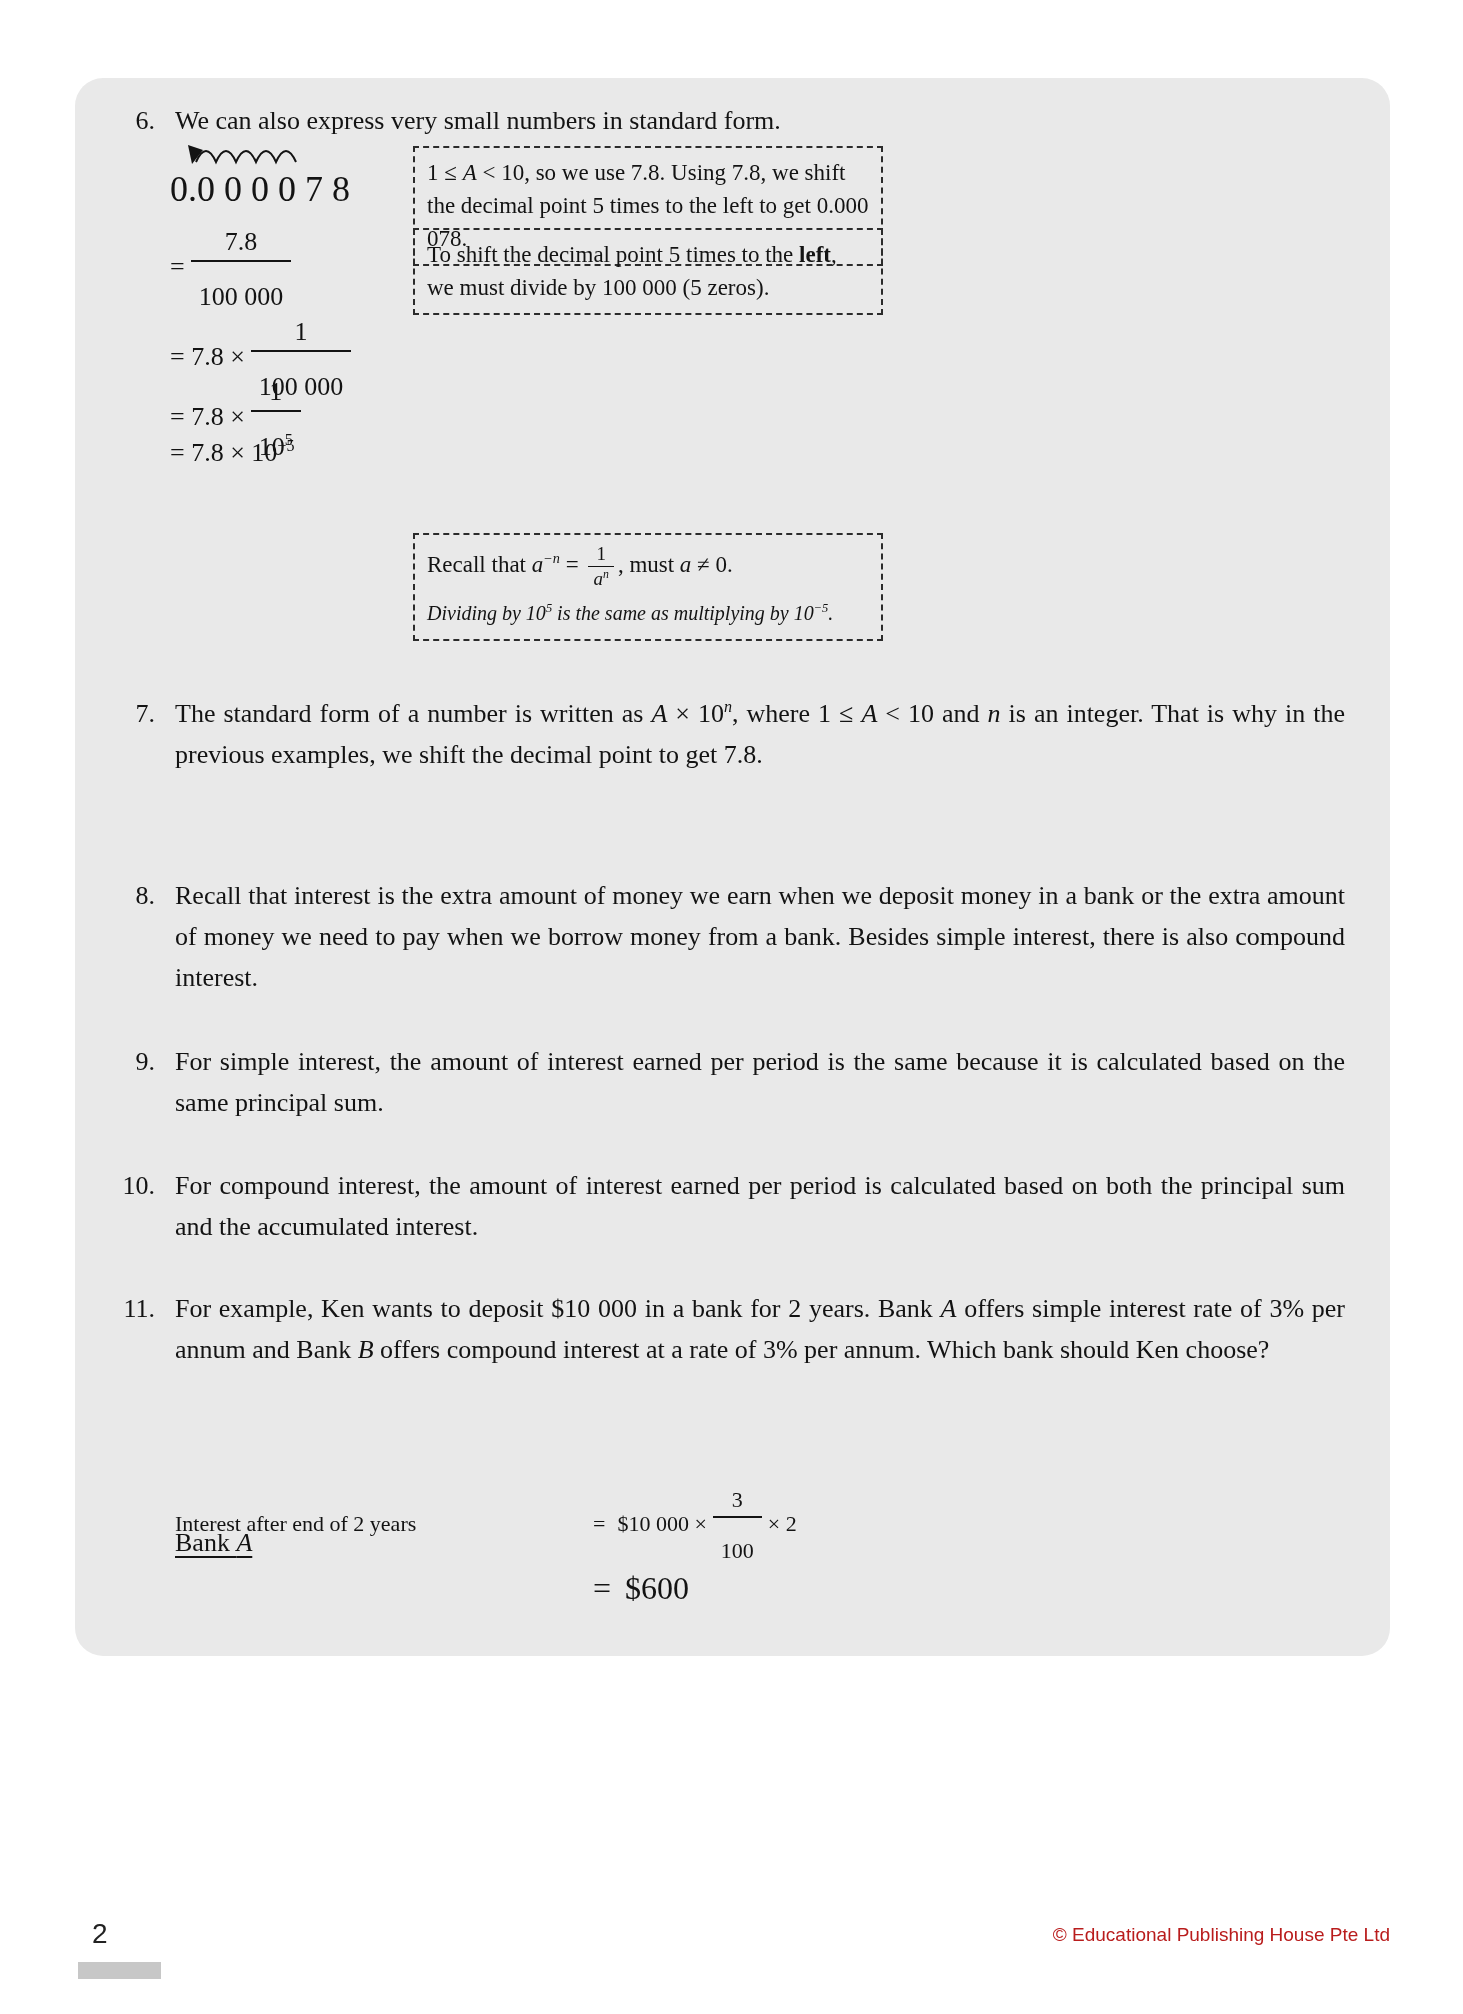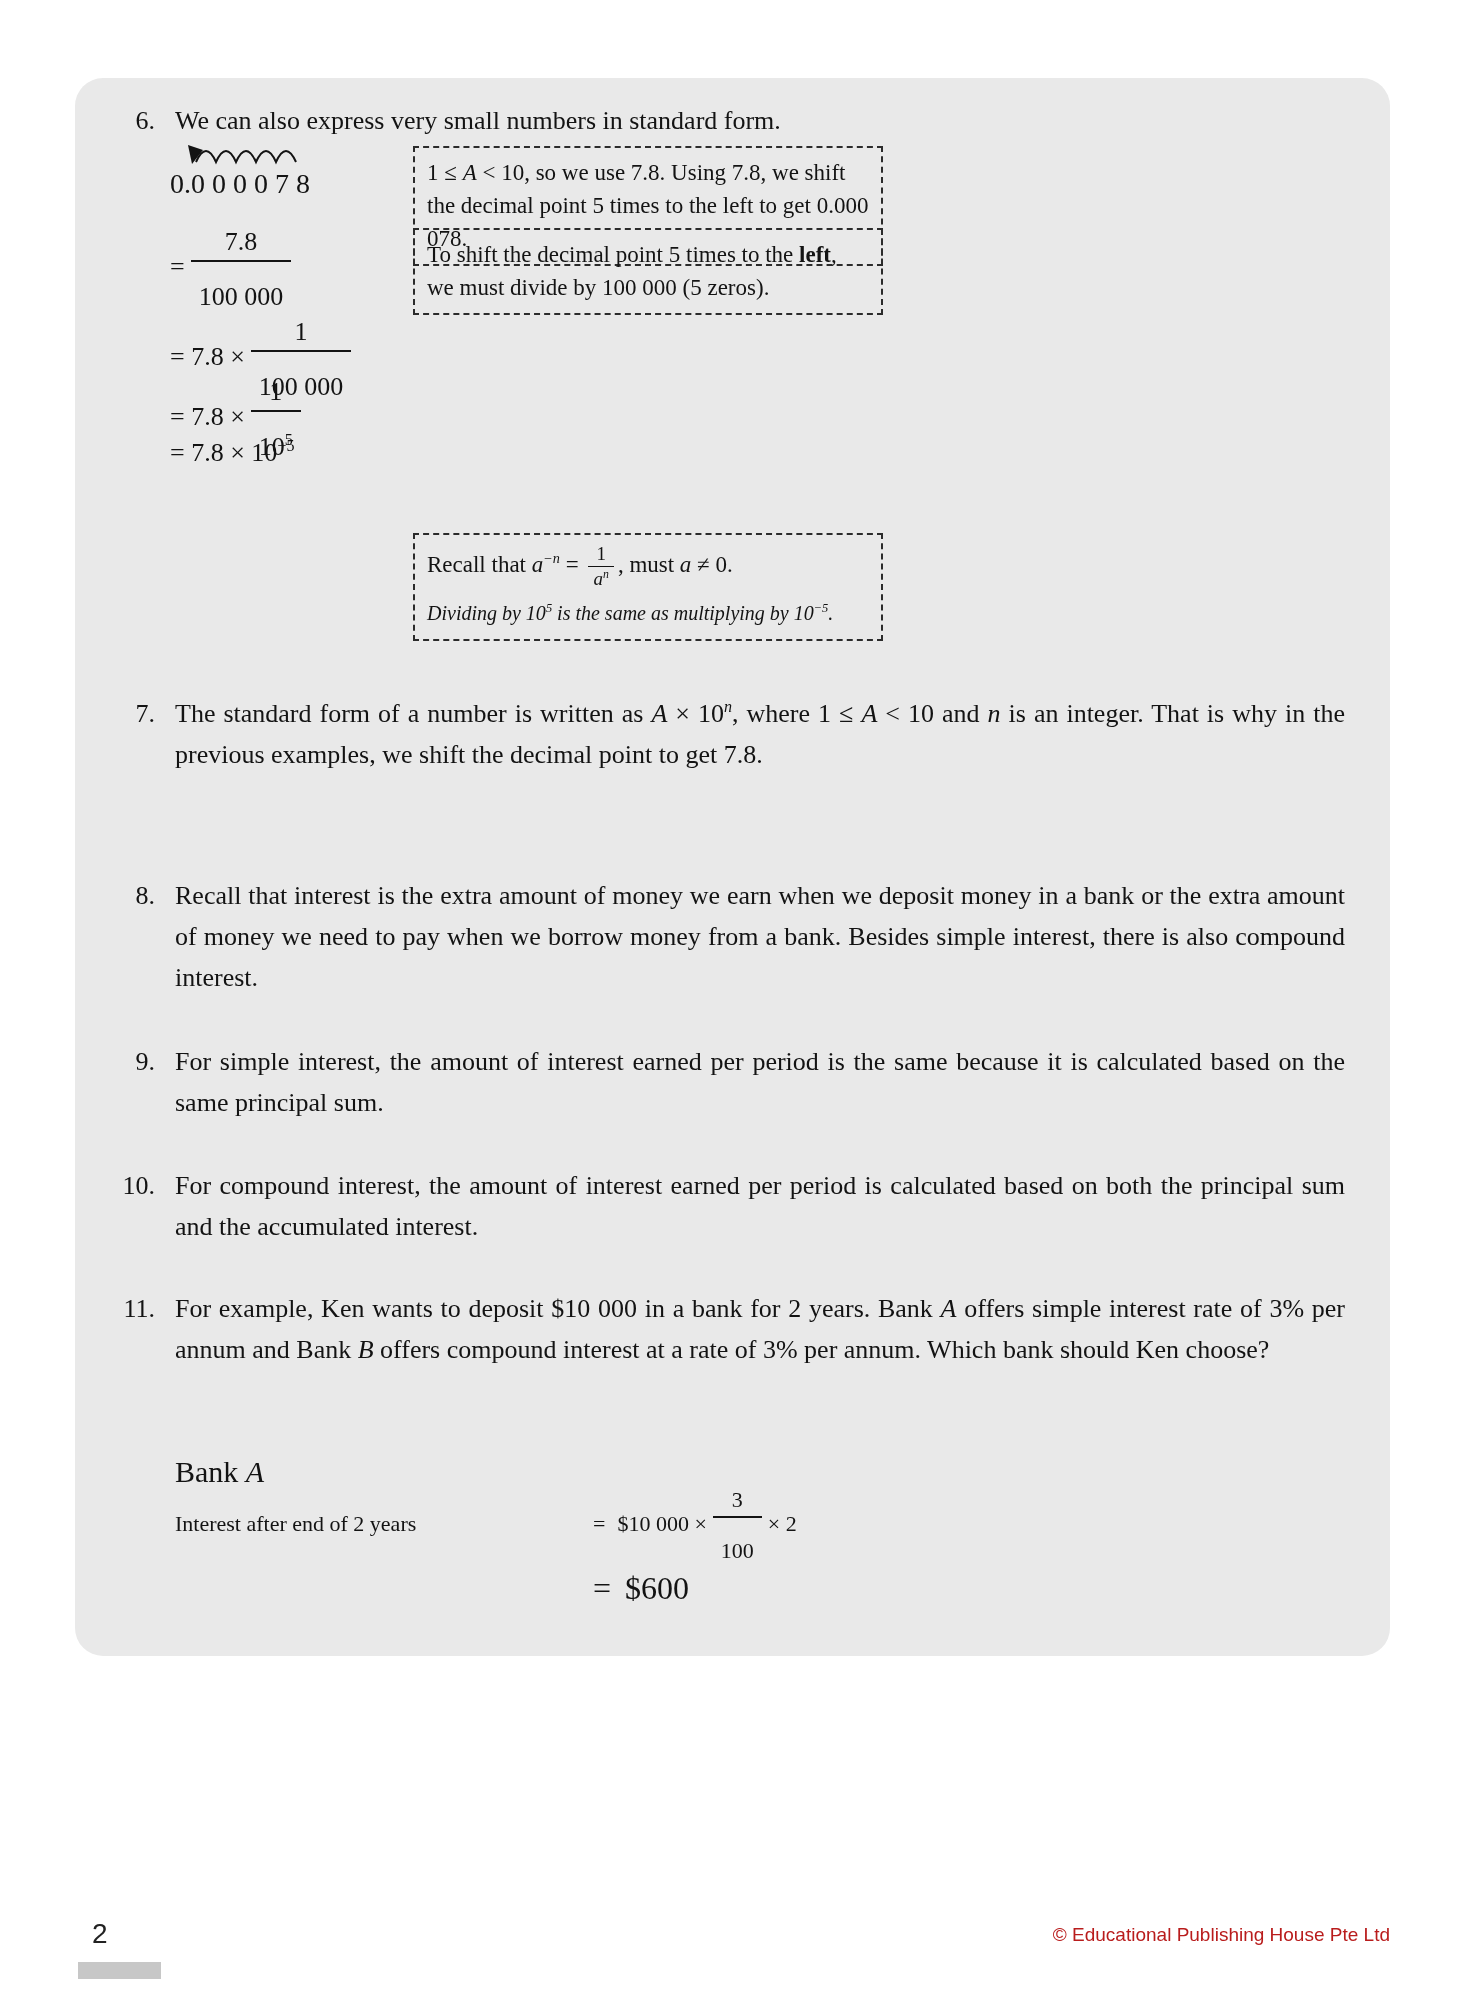--- a/index.html
+++ b/index.html
@@ -21,43 +21,43 @@
   .i11 { top:1210px; }
 
   .it { font-style:italic; }
   .b  { font-weight:bold;margin-top:32px; }
   sup { font-size:0.62em; line-height:0; }
 
   .work { position:absolute; left:95px; top:0; font-size:26px; }
   .work > div { position:absolute; white-space:nowrap; }
   .shift { top:60px; }
   .arcs  { display:block; margin-left:10px; }
-  .digits { font-size:28px; }
+  .digits { font-size:36px; }
   .eq1 { top:148px; }
   .eq2 { top:238px; }
   .eq3 { top:298px; }
   .eq4 { top:360px; }
 
   .frac { display:inline-block; vertical-align:middle; text-align:center; margin:0 6px; }
   .frac .fn { display:block; border-bottom:2px solid #131313; padding:1px 8px 3px; }
   .frac .fd { display:block; padding:20px 8px 1px; }
 
   .note { position:absolute; left:338px; width:470px; border:2px dashed #2b2b2b;
           padding:8px 12px 9px; font-size:23px; line-height:33px; }
   .n1 { top:68px; }
   .n2 { top:150px; }
   .n3 { top:455px; }
   .n3 .line2 { margin-top:7px; font-size:20px;font-style:italic; }
   .sfrac { display:inline-block; vertical-align:middle; text-align:center;
            font-size:19px; line-height:1.15; margin:0 4px; }
   .sfrac .fn { display:block; border-bottom:1.5px solid #131313; padding:0 5px 1px; }
   .sfrac .fd { display:block; padding:1px 5px 0; }
 
-  .bank-head  { position:absolute; left:100px; top:1377px; font-size:30px;
-                text-underline-offset:5px; }
+  .bank-head  { position:absolute; left:100px; top:1450px; font-size:26px;
+                text-decoration:underline; text-underline-offset:5px; }
   .bank-line1 { position:absolute; left:100px; top:1408px; font-size:22px; white-space:nowrap; }
   .bank-label { display:inline-block; width:418px; }
   .bank-eq    { display:inline-block; margin-right:12px; }
   .bank-line2 { position:absolute; left:518px; top:1492px; font-size:32px; }
   .bank-line2 .bank-eq { margin-right:14px; }
 
   .page-num  { position:absolute; left:92px;  top:1918px; font-family:"Liberation Sans",sans-serif; font-size:28px; color:#222; }
   .page-bar  { position:absolute; left:78px;  top:1962px; width:83px; height:17px; background:#c7c7c7; }
   .copyright { position:absolute; right:73px; top:1924px; font-family:"Liberation Sans",sans-serif; font-size:19px; color:#b91c1c; }
 </style>

